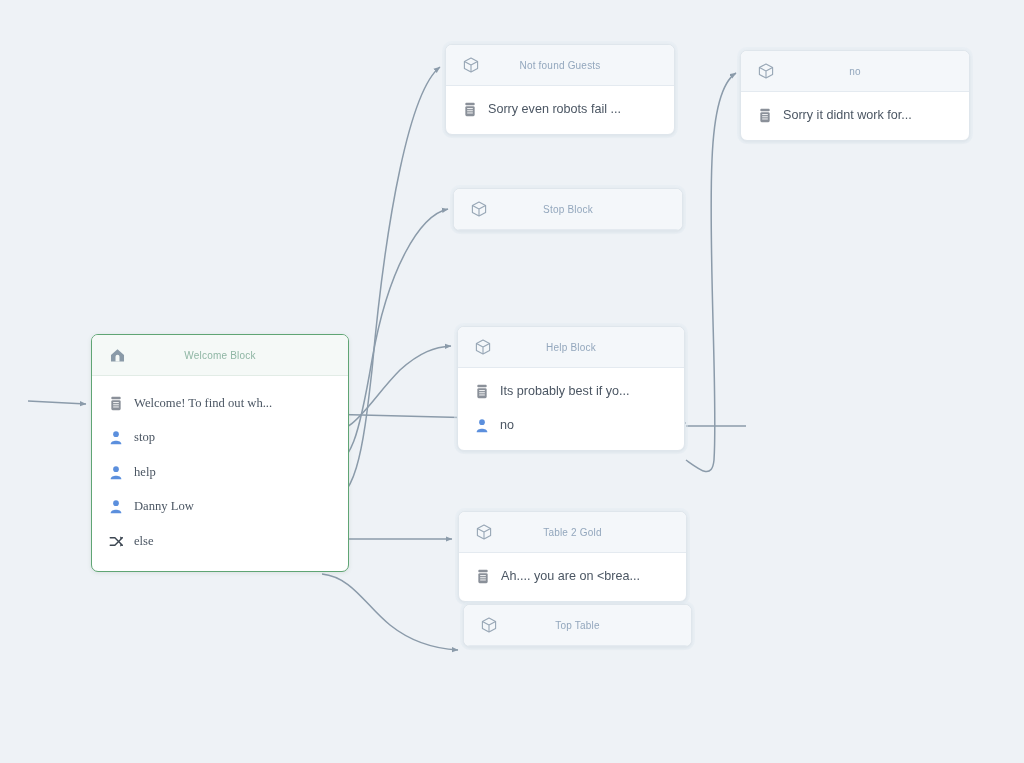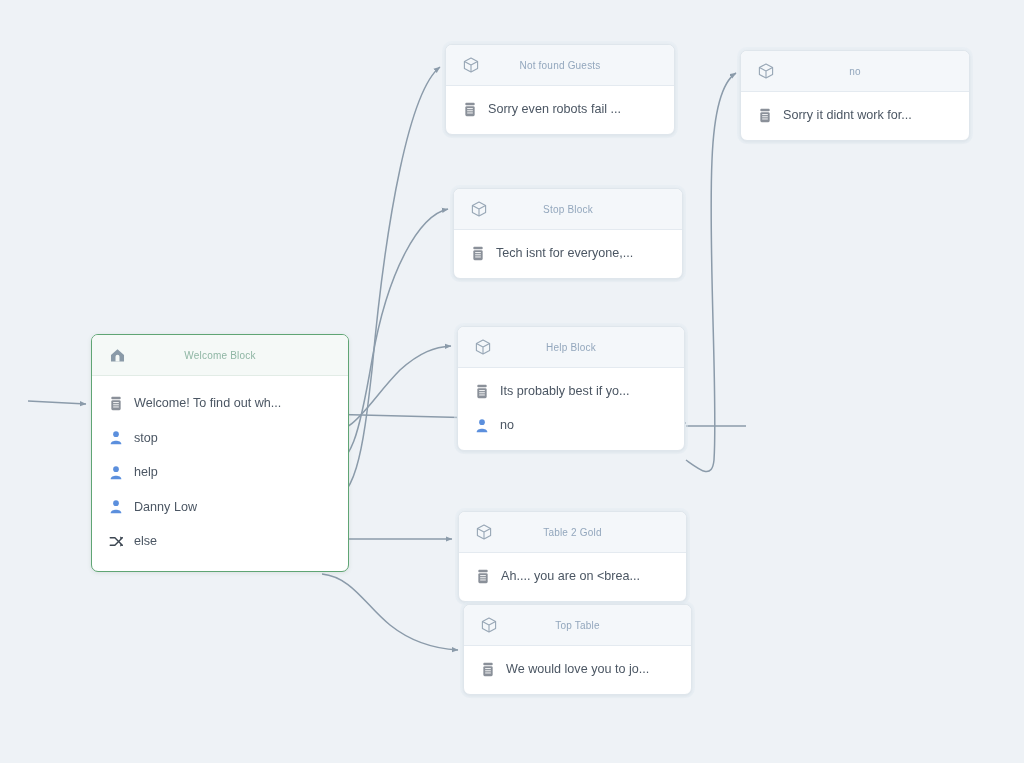--- a/index.html
+++ b/index.html
@@ -57,21 +57,21 @@
     font-weight: normal;
     color: #93a7bd;
     letter-spacing: 0.2px;
     margin-right: 22px;
     white-space: nowrap;
     overflow: hidden;
     text-overflow: ellipsis;
   }
   .node.start .node-title { color: #8fb6a4; }
   .node-body { padding: 6px 0 8px 0; }
-  .node.start .node-body { padding: 10px 16px 12px 0; }
+  .node.start .node-body { padding: 10px 16px 12px 0; font-family: Liberation Serif, serif; }
   .row {
     display: flex;
     align-items: center;
     padding: 0 14px;
     height: 34px;
   }
   .node.start .row { height: 34.5px; }
   .row .row-icon {
     width: 20px; height: 20px;
     flex: 0 0 auto;
@@ -243,34 +243,20 @@
   <div class="node" style="left:453px; top:188px; width:230px;">
     <div class="node-header">
       <span class="hdr-icon">
         <svg width="18" height="18" viewBox="0 0 24 24">
           <path d="M12 2.6 L20.8 7.2 L20.8 16.8 L12 21.4 L3.2 16.8 L3.2 7.2 Z" fill="none" stroke="#98a7b6" stroke-width="1.5" stroke-linejoin="round"></path>
           <path d="M12 11.9 L20.8 7.2 M12 11.9 L3.2 7.2 M12 11.9 L12 21.4" fill="none" stroke="#98a7b6" stroke-width="1.5"></path>
         </svg>
       </span>
       <span class="node-title">Stop Block</span>
     </div>
-    <div class="node-body">
-      <div class="row">
-        <span class="row-icon">
-          <svg width="14" height="15" viewBox="0 0 16 18">
-            <rect x="2.4" y="1" width="11.2" height="3" rx="1" fill="#8a9099"></rect>
-            <rect x="2.4" y="5" width="11.2" height="12" rx="1.6" fill="#8a9099"></rect>
-            <rect x="4.6" y="7.4" width="6.8" height="1.1" fill="#ffffff"></rect>
-            <rect x="4.6" y="10" width="6.8" height="1.1" fill="#ffffff"></rect>
-            <rect x="4.6" y="12.6" width="6.8" height="1.1" fill="#ffffff"></rect>
-          </svg>
-        </span>
-        <span class="row-label">Tech isnt for everyone,...</span>
-      </div>
-    </div>
   </div>
 
   <div class="node" style="left:457px; top:326px; width:228px;">
     <div class="node-header">
       <span class="hdr-icon">
         <svg width="18" height="18" viewBox="0 0 24 24">
           <path d="M12 2.6 L20.8 7.2 L20.8 16.8 L12 21.4 L3.2 16.8 L3.2 7.2 Z" fill="none" stroke="#98a7b6" stroke-width="1.5" stroke-linejoin="round"></path>
           <path d="M12 11.9 L20.8 7.2 M12 11.9 L3.2 7.2 M12 11.9 L12 21.4" fill="none" stroke="#98a7b6" stroke-width="1.5"></path>
         </svg>
       </span>
@@ -330,29 +316,15 @@
   <div class="node" style="left:463px; top:604px; width:229px;">
     <div class="node-header">
       <span class="hdr-icon">
         <svg width="18" height="18" viewBox="0 0 24 24">
           <path d="M12 2.6 L20.8 7.2 L20.8 16.8 L12 21.4 L3.2 16.8 L3.2 7.2 Z" fill="none" stroke="#98a7b6" stroke-width="1.5" stroke-linejoin="round"></path>
           <path d="M12 11.9 L20.8 7.2 M12 11.9 L3.2 7.2 M12 11.9 L12 21.4" fill="none" stroke="#98a7b6" stroke-width="1.5"></path>
         </svg>
       </span>
       <span class="node-title">Top Table</span>
     </div>
-    <div class="node-body">
-      <div class="row">
-        <span class="row-icon">
-          <svg width="14" height="15" viewBox="0 0 16 18">
-            <rect x="2.4" y="1" width="11.2" height="3" rx="1" fill="#8a9099"></rect>
-            <rect x="2.4" y="5" width="11.2" height="12" rx="1.6" fill="#8a9099"></rect>
-            <rect x="4.6" y="7.4" width="6.8" height="1.1" fill="#ffffff"></rect>
-            <rect x="4.6" y="10" width="6.8" height="1.1" fill="#ffffff"></rect>
-            <rect x="4.6" y="12.6" width="6.8" height="1.1" fill="#ffffff"></rect>
-          </svg>
-        </span>
-        <span class="row-label">We would love you to jo...</span>
-      </div>
-    </div>
   </div>
 
 </div>
 
 </body></html>

